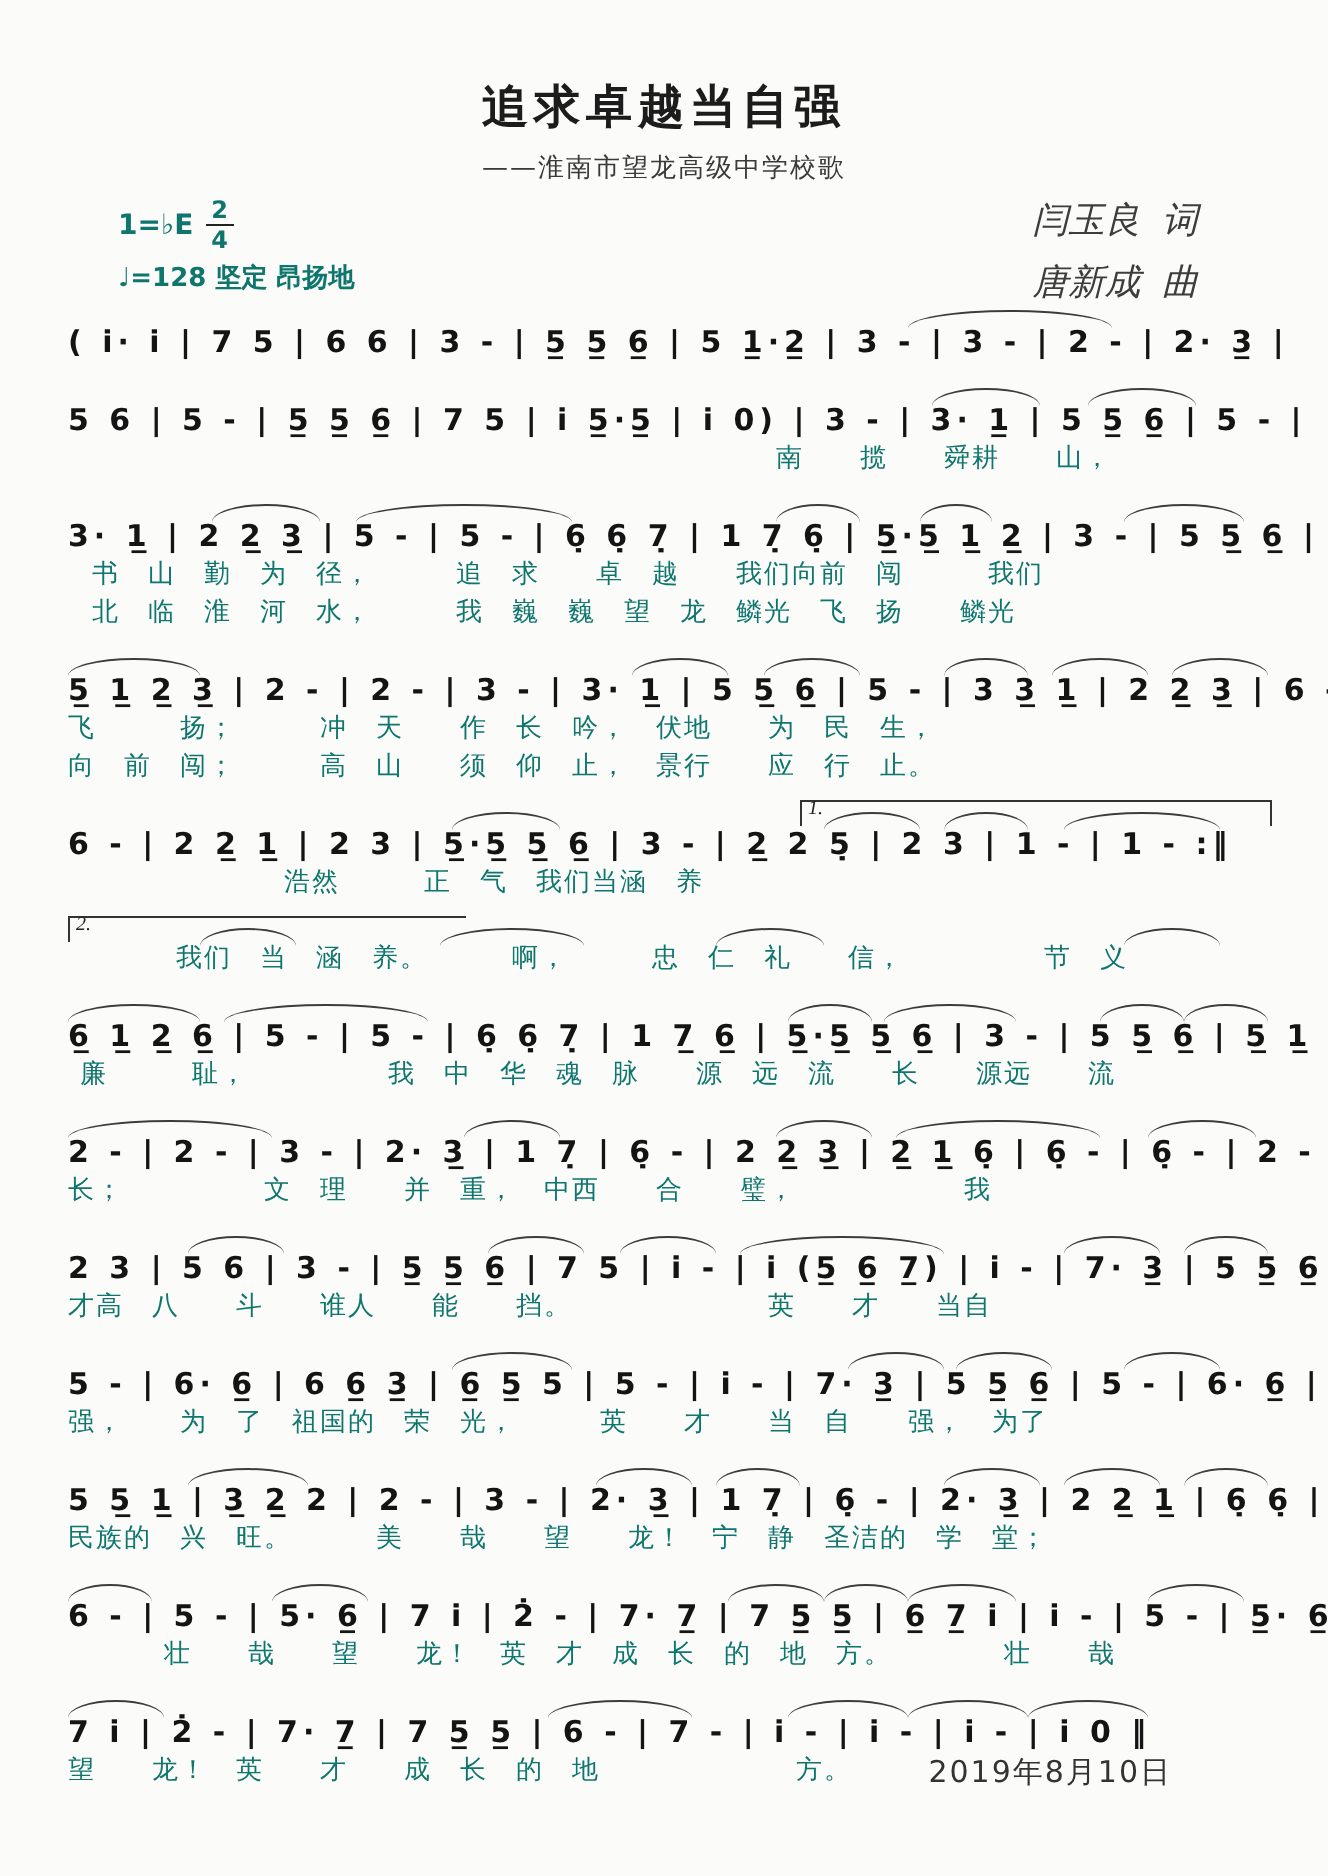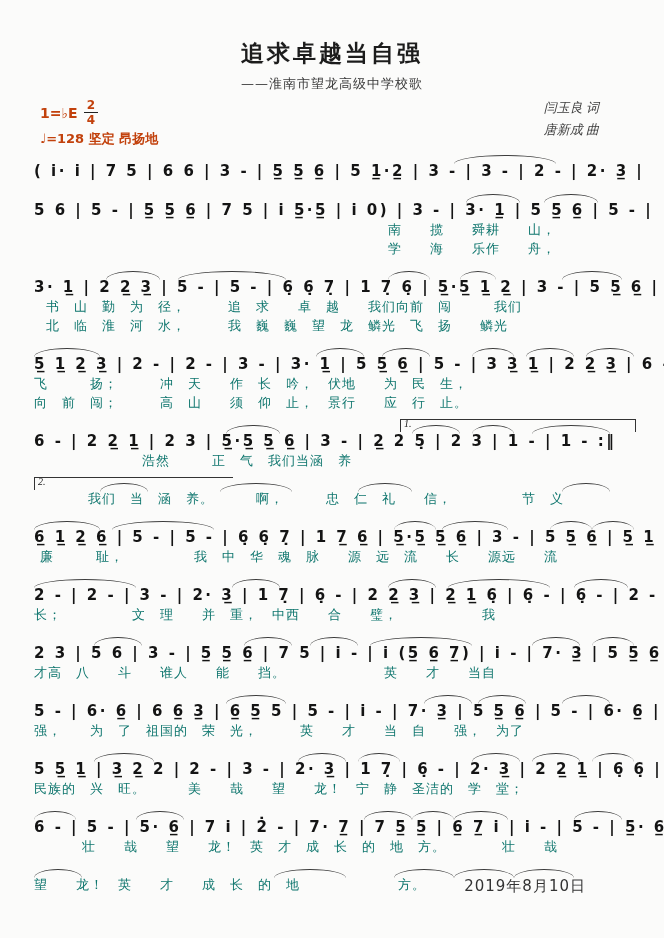--- a/index.html
+++ b/index.html
@@ -13,30 +13,30 @@
   .page{position:relative;width:664px;height:938px;}
   .title{
     text-align:center;padding-top:38px;
     font-size:23px;font-weight:bold;letter-spacing:3px;color:#1c1c1c;
   }
   .subtitle{
     text-align:center;margin-top:6px;
     font-size:13px;letter-spacing:1px;color:#3a3a3a;
   }
   .meta-band{position:relative;height:52px;margin:4px 37px 2px 37px;}
-  .meta-left{position:absolute;left:3px;top:2px;font-weight:bold;font-size:14px;color:#c2410c;}
+  .meta-left{position:absolute;left:22px;top:2px;font-weight:bold;font-size:14px;color:#0f766e;}
   .key-line{display:flex;align-items:center;gap:6px;}
   .frac{display:inline-flex;flex-direction:column;align-items:center;line-height:1;font-size:12px;}
   .frac .top{border-bottom:1.5px solid #222;padding:0 3px 1px 3px;}
   .frac .bot{padding-top:1px;}
   .tempo-line{margin-top:4px;font-size:13px;}
   .meta-right{
     position:absolute;right:28px;top:0;text-align:left;
-    font-family:Liberation Serif, serif;font-style:italic;
-    font-size:13px;line-height:1.7;color:#3d3d3d;
+    font-family:Liberation Mono, monospace;font-style:italic;
+    font-size:18px;line-height:1.7;color:#3d3d3d;
   }
   #score{margin:2px 30px 0 34px;}
   .score-row{position:relative;margin-bottom:9px;}
   .notes-wrap{position:relative;padding-top:10px;}
   .notes-line{
     font-size:15px;font-weight:bold;color:#141414;
     letter-spacing:2.5px;white-space:nowrap;line-height:20px;
   }
   .arc{
     position:absolute;top:4px;height:8px;
@@ -98,21 +98,20 @@
           <div class="notes-line">( i·  i | 7  5 | 6  6 | 3  - | 5̲  5̲  6̲ | 5  1̲·2̲ | 3  - | 3  - | 2  - | 2·  3̲ |</div>
         </div>
       </div>
       <div class="score-row">
         <div class="notes-wrap">
           <i class="arc" style="left: 72%; width: 9%;"></i>
           <i class="arc" style="left: 85%; width: 9%;"></i>
           <div class="notes-line">5  6 | 5  - | 5̲  5̲  6̲ | 7  5 | i  5̲·5̲ | i  0)  | 3  - | 3·  1̲ | 5  5̲ 6̲ | 5  - |</div>
         </div>
         <div class="lyric-line" style="padding-left: 59%;">南　　揽　　舜耕　　山，</div>
-        <div class="lyric-line" style="padding-left: 59%;">学　　海　　乐作　　舟，</div>
       </div>
       <div class="score-row">
         <div class="notes-wrap">
           <i class="arc" style="left: 12%; width: 9%;"></i>
           <i class="arc" style="left: 24%; width: 18%;"></i>
           <i class="arc" style="left: 59%; width: 7%;"></i>
           <i class="arc" style="left: 71%; width: 6%;"></i>
           <i class="arc" style="left: 88%; width: 10%;"></i>
           <div class="notes-line">3·  1̲ | 2  2̲ 3̲ | 5  - | 5  - | 6̣ 6̣  7̣ | 1  7̣ 6̣ | 5̲·5̲ 1̲ 2̲ | 3  - | 5  5̲ 6̲ |</div>
         </div>
@@ -226,19 +225,20 @@
         </div>
         <div class="lyric-line" style="padding-left: 8%;">壮　　哉　　望　　龙！　英　才　成　长　的　地　方。　　　　壮　　哉</div>
       </div>
       <div class="score-row">
         <div class="notes-wrap">
           <i class="arc" style="left: 0%; width: 8%;"></i>
           <i class="arc" style="left: 40%; width: 12%;"></i>
           <i class="arc" style="left: 60%; width: 10%;"></i>
           <i class="arc" style="left: 70%; width: 10%;"></i>
           <i class="arc" style="left: 80%; width: 10%;"></i>
+          <div class="notes-line">7  i | 2̇  - | 7·  7̲ | 7  5̲ 5̲ | 6  - | 7  - | i  - | i  - | i  - | i  0 ‖</div>
         </div>
         <div class="lyric-line" style="padding-left: 0%;">望　　龙！　英　　才　　成　长　的　地　　　　　　　方。</div>
       </div>
     </div>
 
   <div class="date">2019年8月10日</div>
 </div>
 
 </body></html>

